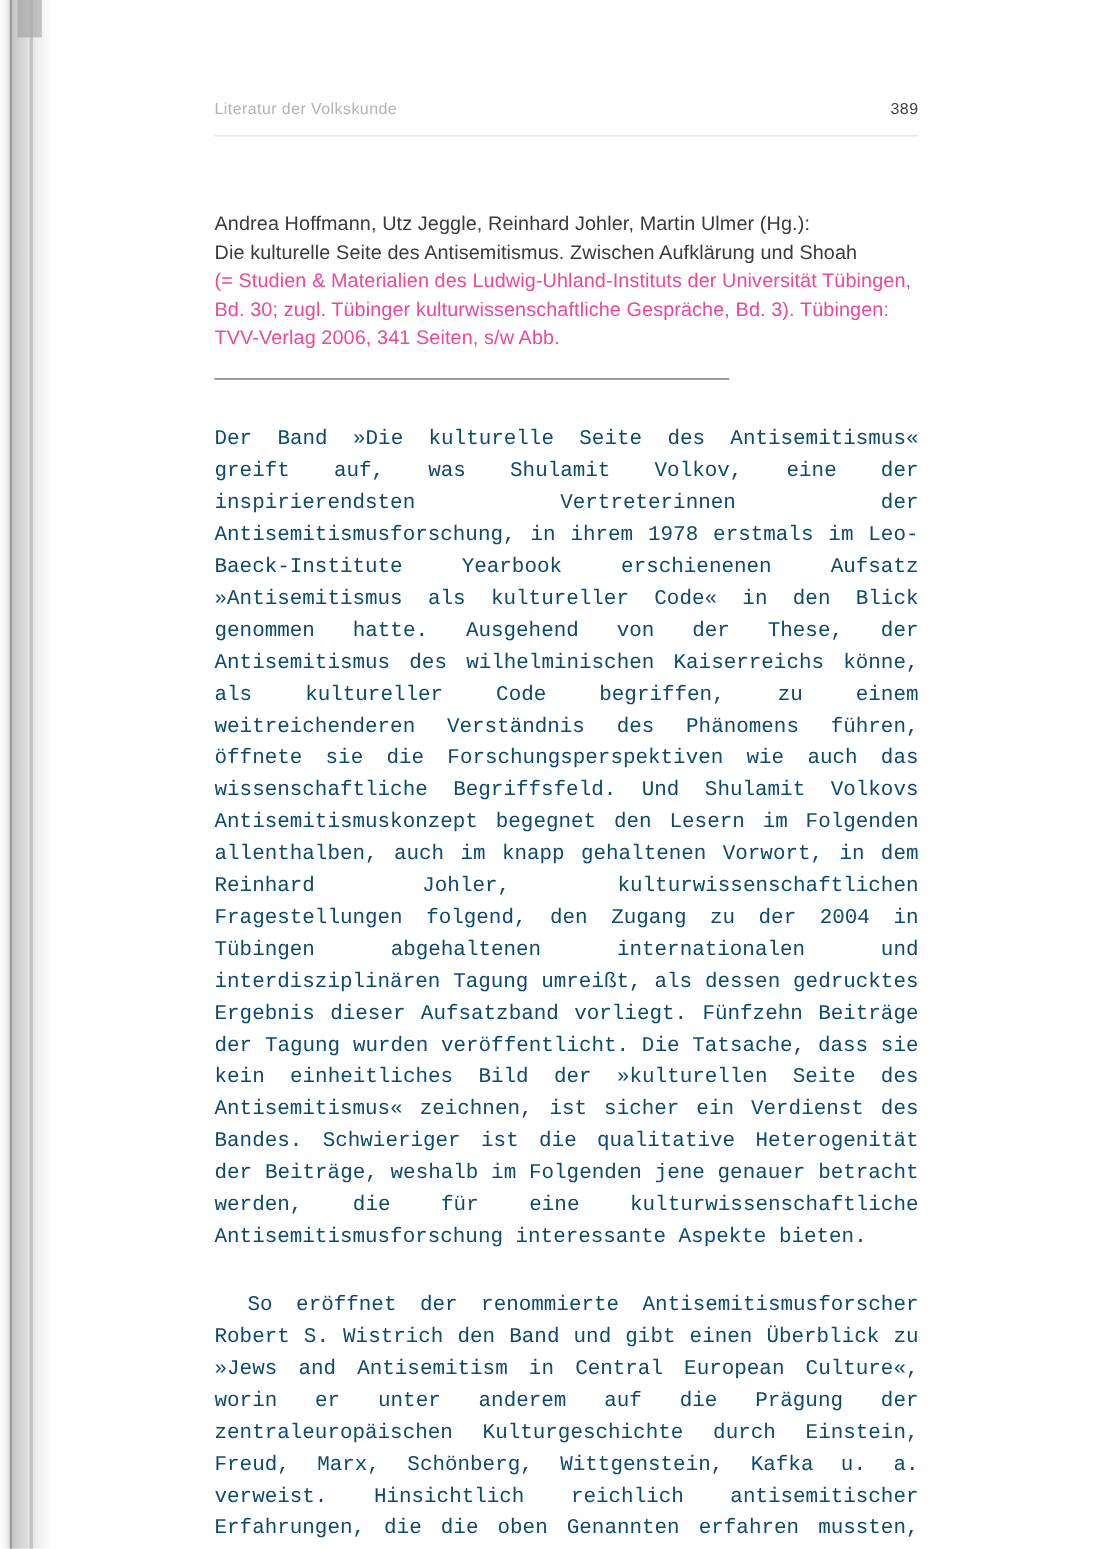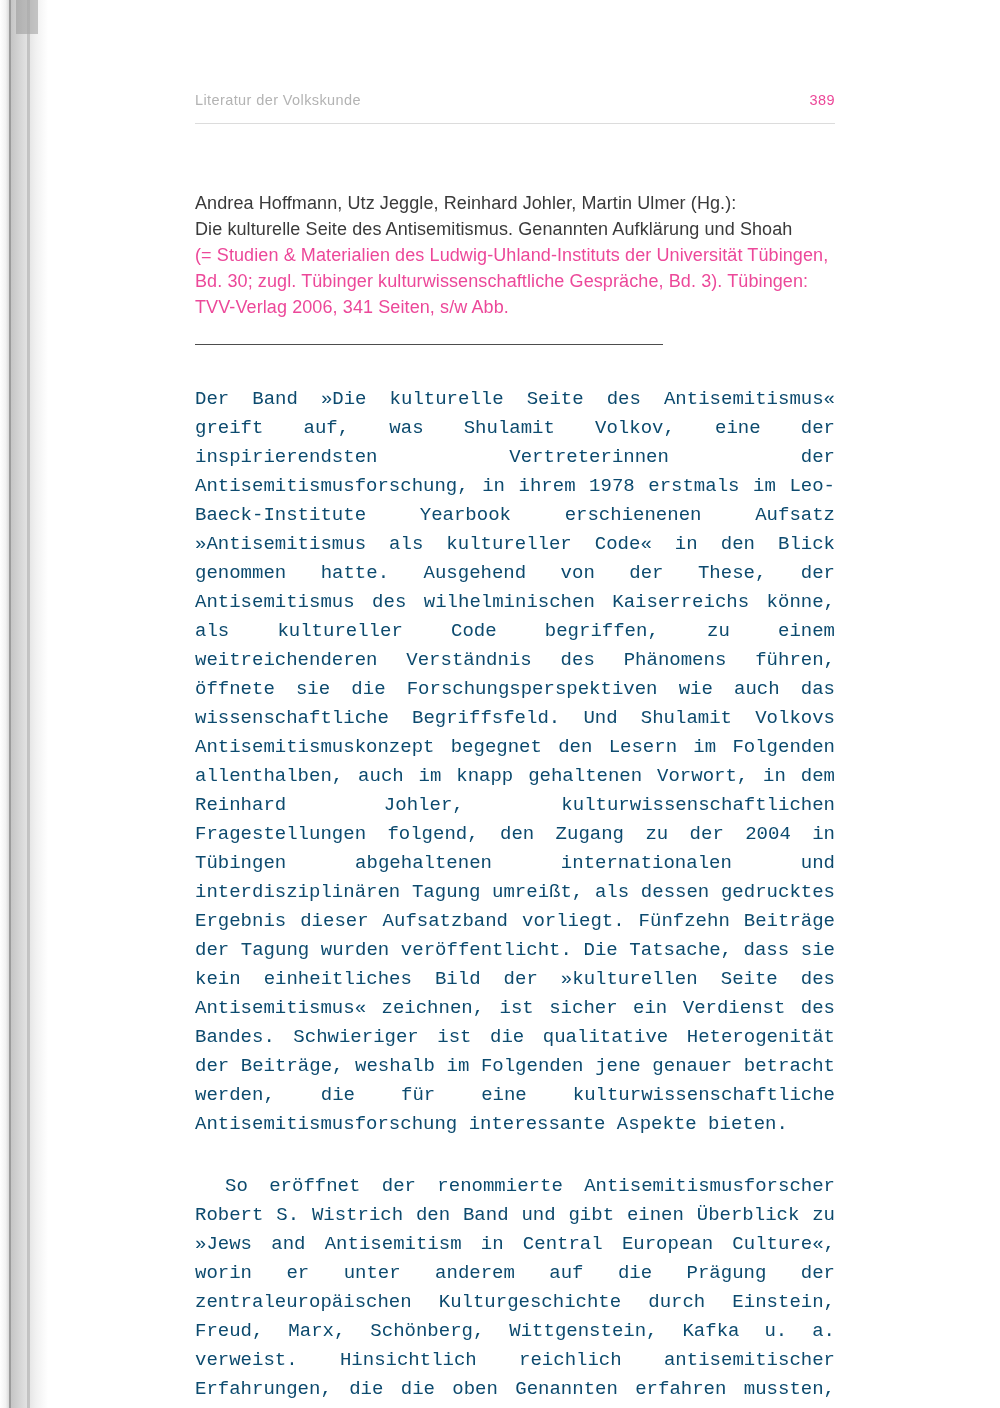--- a/index.html
+++ b/index.html
@@ -56,21 +56,21 @@
   
   .running-head {
     margin-top: 92px;
     display: flex;
     justify-content: space-between;
     align-items: flex-start;
     color: #b3b3b3;
     font-size: 14.5px;
     letter-spacing: 0.4px;
   }
-  .running-head .pagenum { color: #ec4899; }
+  .running-head .pagenum { color: #404040; }
   .head-rule {
     border: none;
     border-top: 1px solid #dcdcdc;
     margin: 15px 0 0 0;
     width: 100%;
   }
 
   
   .citation {
     margin-top: 66px;
@@ -121,21 +121,21 @@
   <div class="content">
 
     <div class="running-head">
       <span>Literatur der Volkskunde</span>
       <span class="pagenum">389</span>
     </div>
     <hr class="head-rule">
 
     <div class="citation">
       <p class="strong">Andrea Hoffmann, Utz Jeggle, Reinhard Johler, Martin Ulmer (Hg.):</p>
-      <p class="strong">Die kulturelle Seite des Antisemitismus. Genannten Aufklärung und Shoah</p>
+      <p class="strong">Die kulturelle Seite des Antisemitismus. Zwischen Aufklärung und Shoah</p>
       <p class="details">(= Studien &amp; Materialien des Ludwig-Uhland-Instituts der Universität Tübingen, Bd. 30; zugl. Tübinger kulturwissenschaftliche Gespräche, Bd. 3). Tübingen: TVV-Verlag 2006, 341 Seiten, s/w Abb.</p>
     </div>
 
     <hr class="citation-divider">
 
     <div class="bodytext">
       <p>Der Band »Die kulturelle Seite des Antisemitismus« greift auf, was Shulamit Volkov, eine der inspirierendsten Vertreterinnen der Antisemitismusforschung, in ihrem 1978 erstmals im Leo-Baeck-Institute Yearbook erschienenen Aufsatz »Antisemitismus als kultureller Code« in den Blick genommen hatte. Ausgehend von der These, der Antisemitismus des wilhelminischen Kaiserreichs könne, als kultureller Code begriffen, zu einem weitreichenderen Verständnis des Phänomens führen, öffnete sie die Forschungsperspektiven wie auch das wissenschaftliche Begriffsfeld. Und Shulamit Volkovs Antisemitismuskonzept begegnet den Lesern im Folgenden allenthalben, auch im knapp gehaltenen Vorwort, in dem Reinhard Johler, kulturwissenschaftlichen Fragestellungen folgend, den Zugang zu der 2004 in Tübingen abgehaltenen internationalen und interdisziplinären Tagung umreißt, als dessen gedrucktes Ergebnis dieser Aufsatzband vorliegt. Fünfzehn Beiträge der Tagung wurden veröffentlicht. Die Tatsache, dass sie kein einheitliches Bild der »kulturellen Seite des Antisemitismus« zeichnen, ist sicher ein Verdienst des Bandes. Schwieriger ist die qualitative Heterogenität der Beiträge, weshalb im Folgenden jene genauer betracht werden, die für eine kulturwissenschaftliche Antisemitismusforschung interessante Aspekte bieten.</p>
       <p class="indent">So eröffnet der renommierte Antisemitismusforscher Robert S. Wistrich den Band und gibt einen Überblick zu »Jews and Antisemitism in Central European Culture«, worin er unter anderem auf die Prägung der zentraleuropäischen Kulturgeschichte durch Einstein, Freud, Marx, Schönberg, Wittgenstein, Kafka u. a. verweist. Hinsichtlich reichlich antisemitischer Erfahrungen, die die oben Genannten erfahren mussten, frägt Wistrich nach der immer wieder zitierten »German-Jewish symbiosis« in Berlin/Prag/Wien/Budapest um 1900 und danach, ob diese nicht letztlich eine »einseitige tragische Liebesaffäre« gewesen sei, wie 1966 Gershom Sholem ausgeführt hat (S. 25). Mit Blick auf Kultur- und geistesgeschichtliche Phänomene zeichnet er das Bild eines »modernen Antisemitismus«, der sich aus sozialen, gesellschaftlichen, politischen und rassistischen Elementen speiste.</p>
     </div>
 

